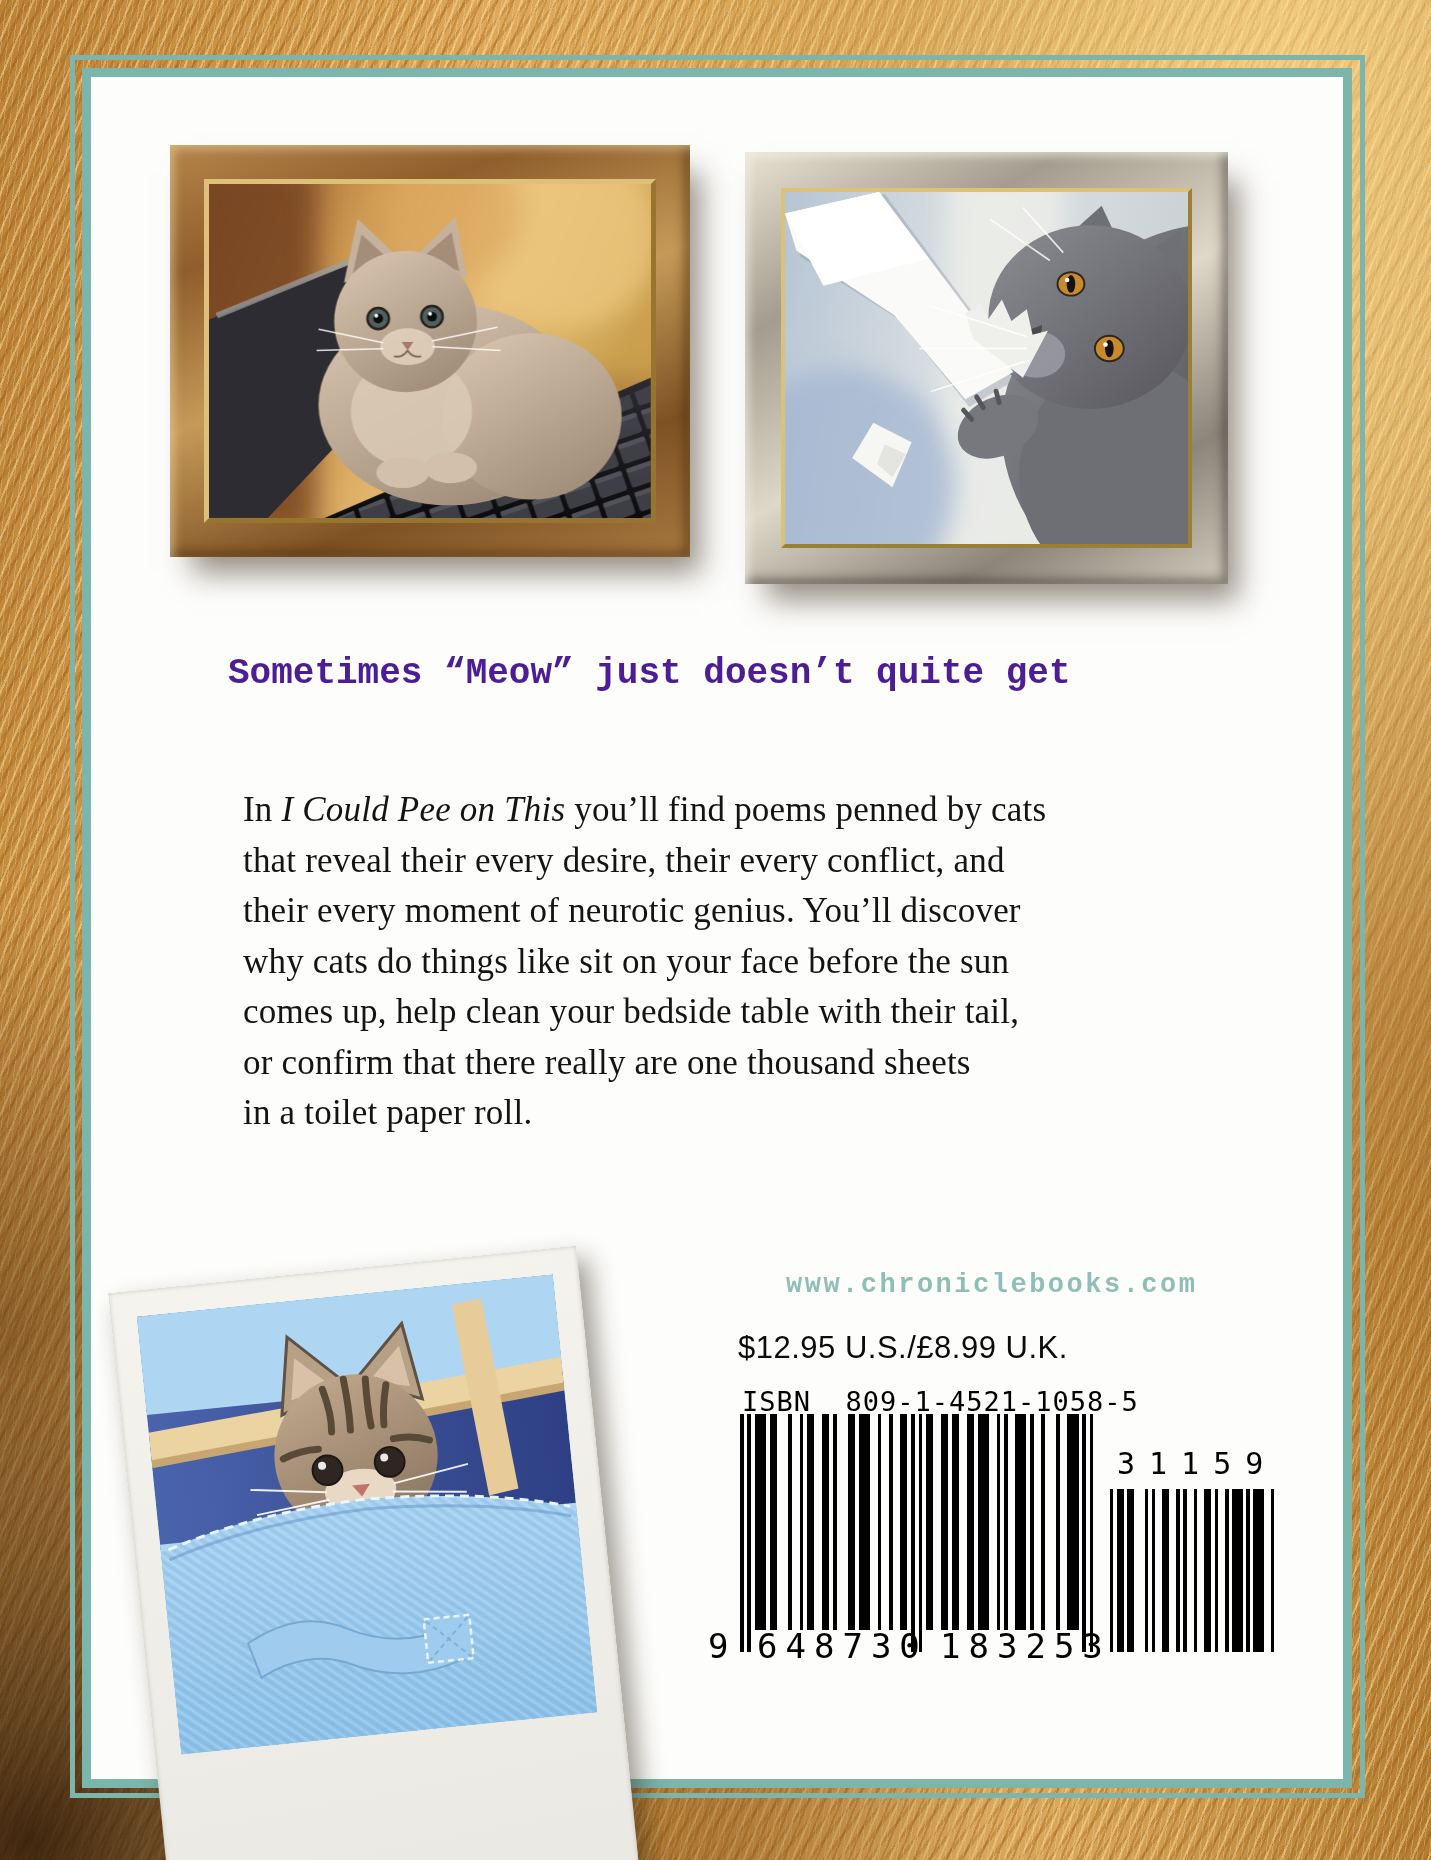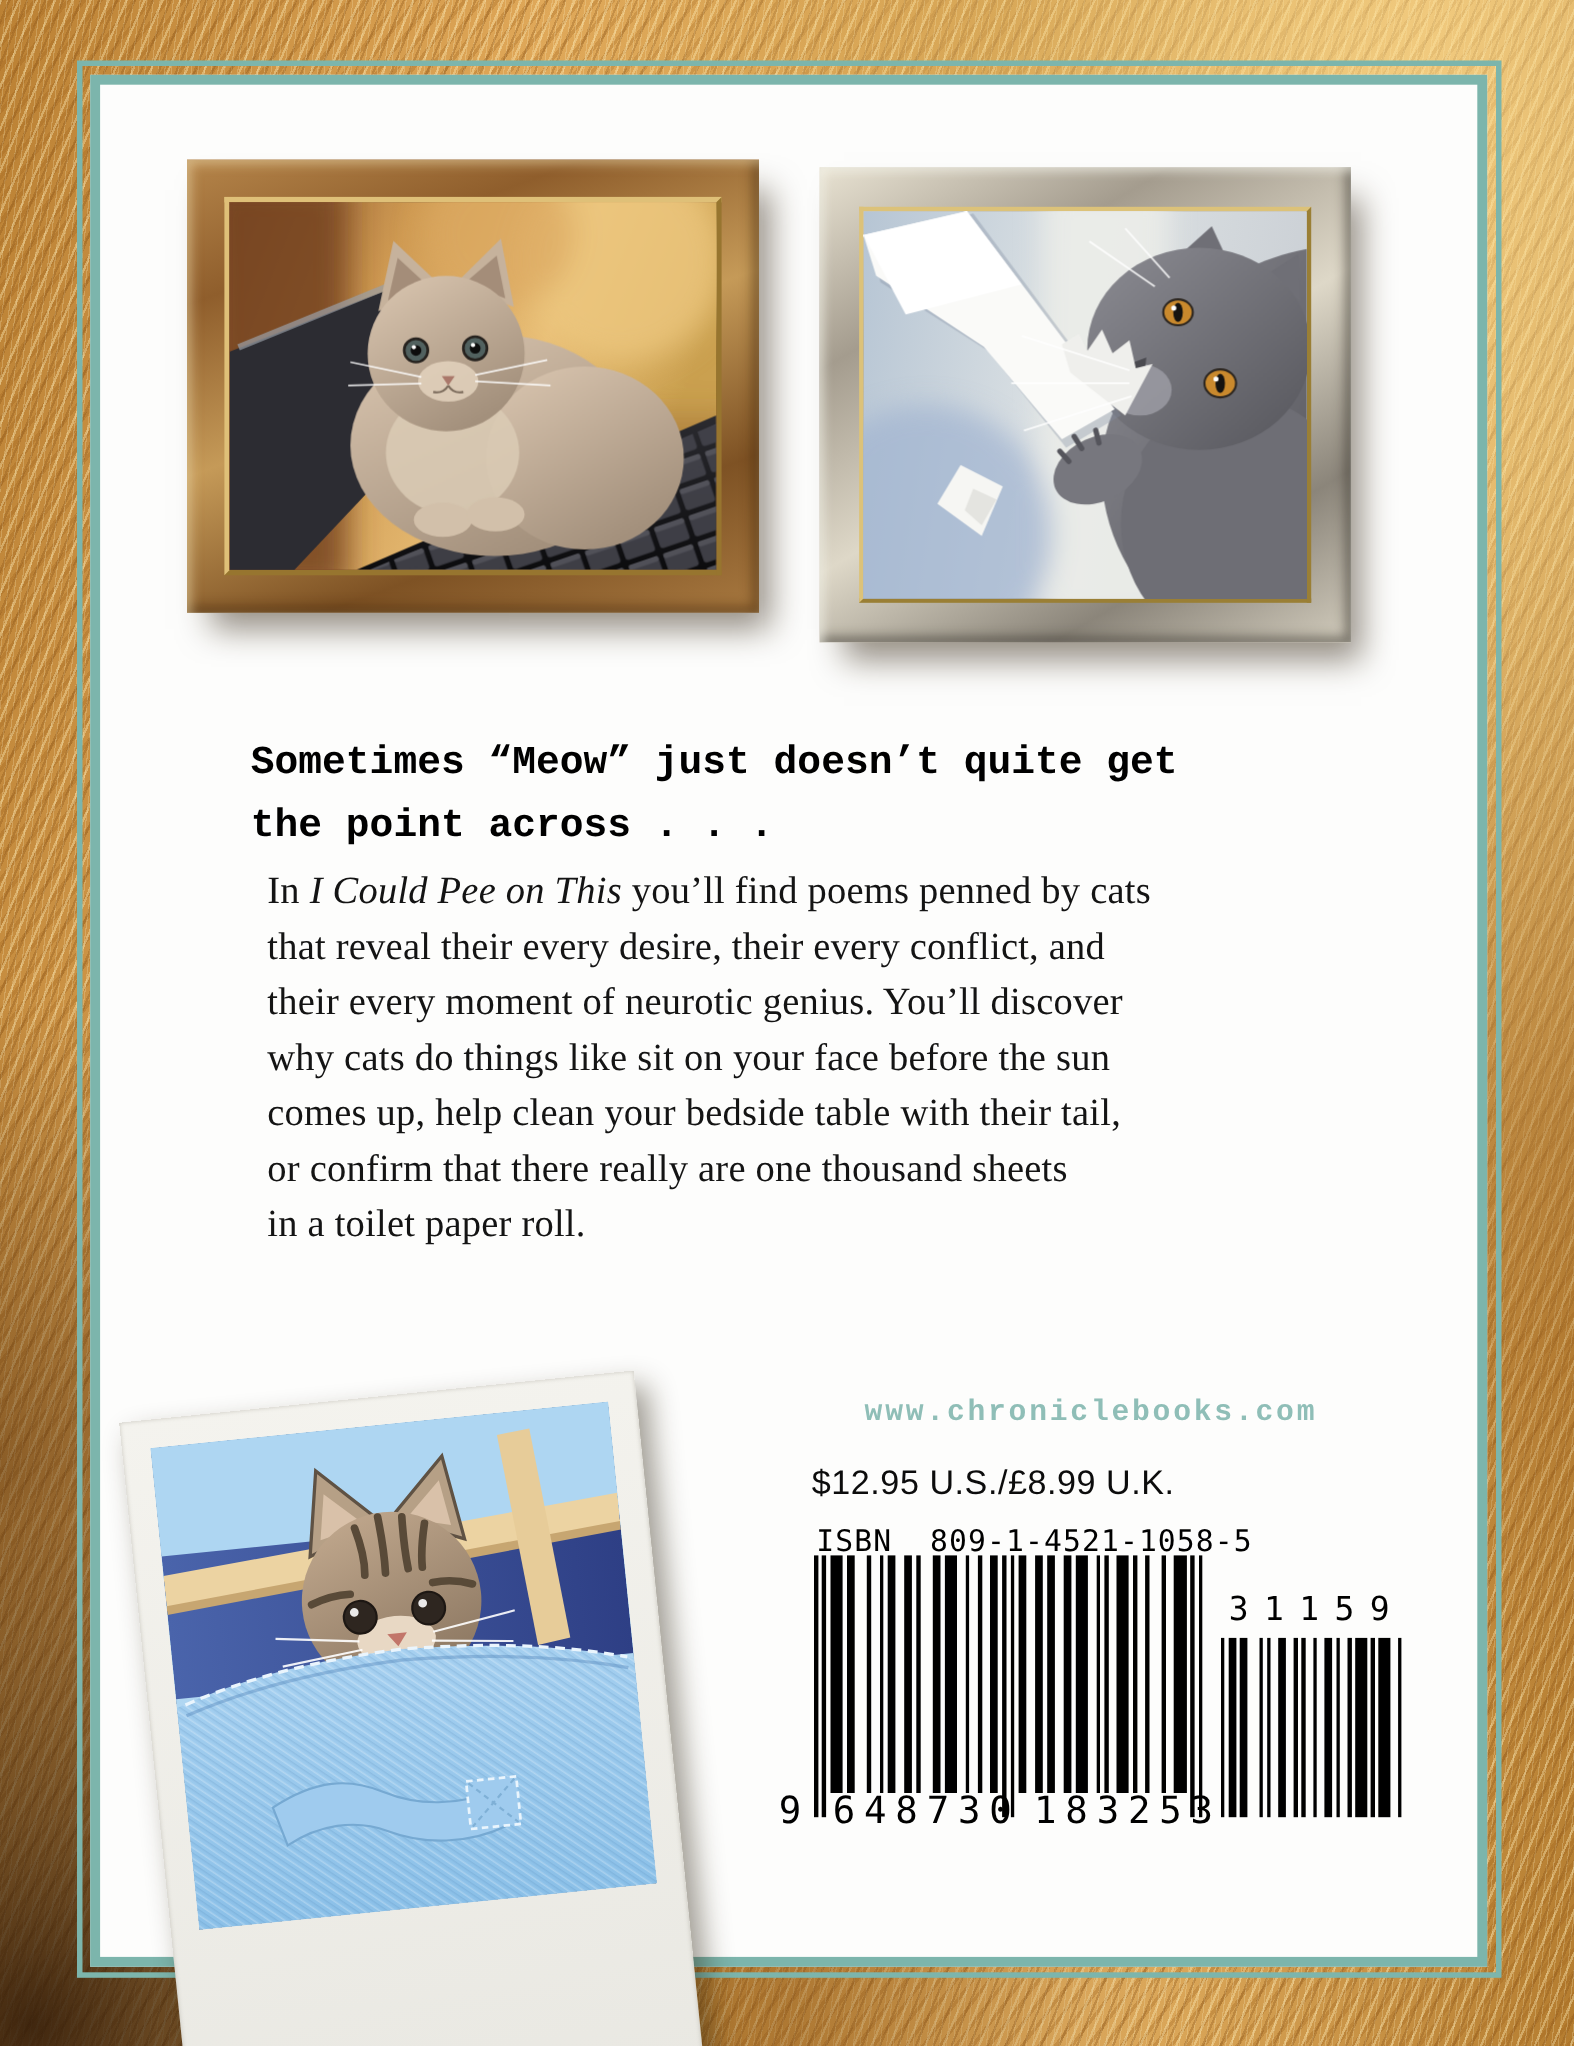--- a/index.html
+++ b/index.html
@@ -54,23 +54,22 @@
     padding:36px;box-sizing:border-box;
     background:linear-gradient(150deg,#e8e2d2 0%,#a49c8e 26%,#ded8c8 52%,#8b857a 78%,#d2ccbd 100%);
     box-shadow:inset 4px 4px 9px rgba(255,255,245,.6), inset -5px -5px 11px rgba(50,46,38,.55), 16px 22px 28px -6px rgba(45,32,12,.5);
   }
   .frame2 .lip{border:4px solid;border-color:#dcc279 #9a7f35 #9a7f35 #dcc279;}
   
   .headline{
     position:absolute;left:228px;top:645px;
     font-family:"Liberation Mono",monospace;
     font-weight:700;font-size:36px;line-height:57px;
-    color:#000000;letter-spacing:0;
+    color:#4c1d95;letter-spacing:0;
     white-space:nowrap;
-    margin-top:20px;
   }
   
   .body-text{
     position:absolute;left:228px;top:770px;width:1100px;margin:15px;
     font-family:Liberation Serif, serif;
     font-size:35px;line-height:50.5px;color:#141414;
     white-space:pre-line;letter-spacing:.2px;
   }
   .body-text em{font-style:italic;}
   
@@ -254,21 +253,20 @@
         <line x1="254" y1="172" x2="152" y2="204"></line>
           <line x1="276" y1="70" x2="214" y2="28"></line>
         <line x1="290" y1="62" x2="248" y2="16"></line>
       </g>
     </svg>
   </div>
 </div>
 
 <div class="headline">
   <div>Sometimes “Meow” just doesn’t quite get</div>
-  <div>the point across . . .</div>
 </div>
 
 <p class="body-text"><span>In </span><em>I Could Pee on This</em><span> you’ll find poems penned by cats
 that reveal their every desire, their every conflict, and
 their every moment of neurotic genius. You’ll discover
 why cats do things like sit on your face before the sun
 comes up, help clean your bedside table with their tail,
 or confirm that there really are one thousand sheets
 in a toilet paper roll.</span></p>
 

